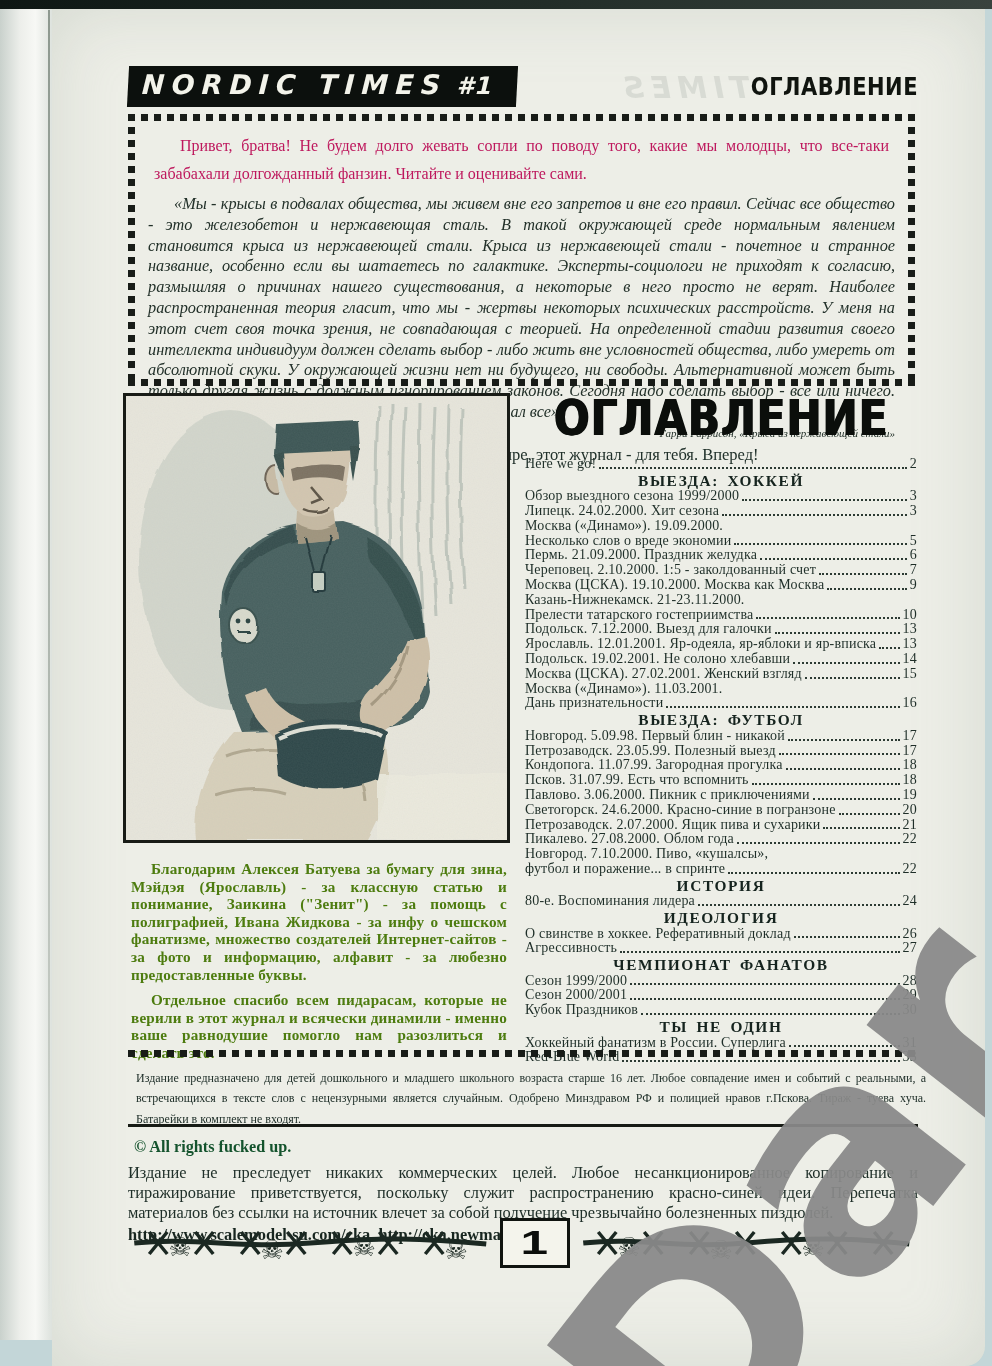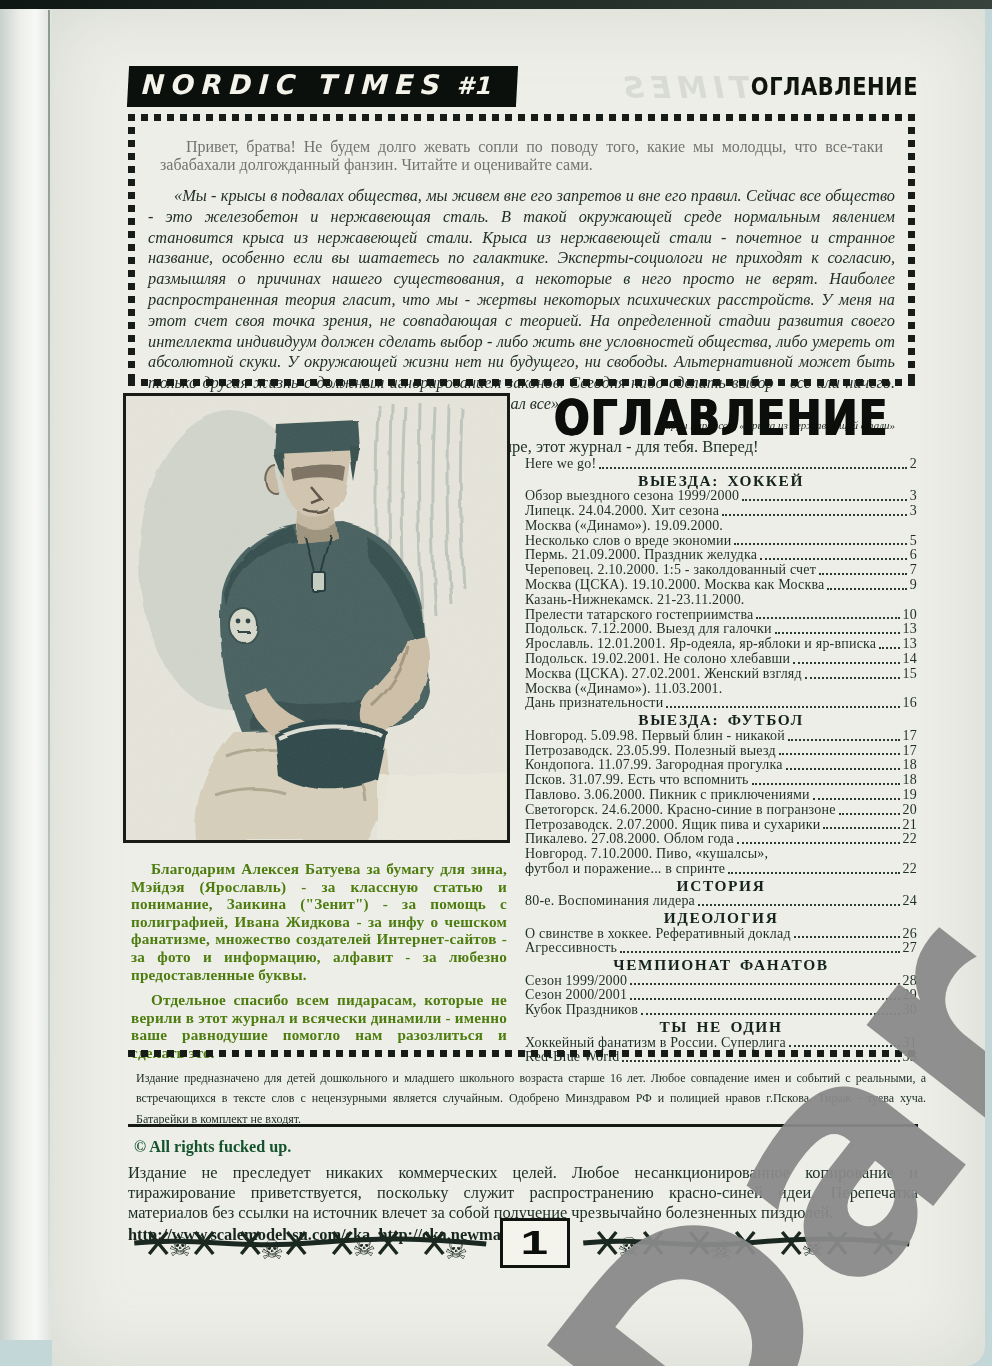--- a/index.html
+++ b/index.html
@@ -34,21 +34,21 @@
   
   .sq-h{position:absolute;height:7px;background:repeating-linear-gradient(90deg,#181c18 0 7px,transparent 7px 13px);}
   .sq-v{position:absolute;width:7px;background:repeating-linear-gradient(180deg,#181c18 0 7px,transparent 7px 13px);}
   
   .quote-box{position:absolute;left:76px;top:106px;width:787px;height:272px;box-sizing:border-box;
     padding:12px 20px 8px;}
   .quote-box .sq-top{left:0;top:0;width:100%;}
   .quote-box .sq-bot{left:0;bottom:0;width:100%;}
   .quote-box .sq-left{left:0;top:0;height:100%;}
   .quote-box .sq-right{right:0;top:0;height:100%;}
-  .intro-p{margin:12px;font-size:16px;line-height:18px;text-align:justify;text-indent:26px;color:#737373;}
+  .intro-p{margin:6px;font-size:16px;line-height:28px;text-align:justify;text-indent:26px;color:#be185d;}
   .quote-p{margin:0;font-style:italic;font-size:16.3px;line-height:20.8px;text-align:justify;text-indent:26px;color:#223029;}
   .attribution{margin:0;font-style:italic;font-size:11px;line-height:21px;text-align:right;color:#223029;}
   .closing{margin:0;font-size:16.5px;line-height:21px;text-indent:26px;color:#20302a;}
   
   .illustration{position:absolute;left:71px;top:385px;width:387px;height:450px;
     border:3px solid #181b16;box-sizing:border-box;background:#e8e6dc;}
   .illustration svg{display:block;width:100%;height:100%;}
   .ack{position:absolute;left:71px;top:844px;width:392px;}
   .ack p{margin:8px;font-weight:bold;font-size:15.2px;line-height:17.6px;text-align:justify;
     text-indent:20px;color:#4d7c0f;letter-spacing:.2px;}
@@ -186,21 +186,21 @@
           <span class="leader"></span>
           <span class="pg">2</span>
         </div>
         <div class="toc-head">ВЫЕЗДА: ХОККЕЙ</div>
         <div class="toc-row">
           <span class="t">Обзор выездного сезона 1999/2000</span>
           <span class="leader"></span>
           <span class="pg">3</span>
         </div>
         <div class="toc-row">
-          <span class="t">Липецк. 24.04.2000. Хит сезона</span>
+          <span class="t">Липецк. 24.02.2000. Хит сезона</span>
           <span class="leader"></span>
           <span class="pg">3</span>
         </div>
         <div class="toc-cont">Москва («Динамо»). 19.09.2000.</div>
         <div class="toc-row">
           <span class="t">Несколько слов о вреде экономии</span>
           <span class="leader"></span>
           <span class="pg">5</span>
         </div>
         <div class="toc-row">

